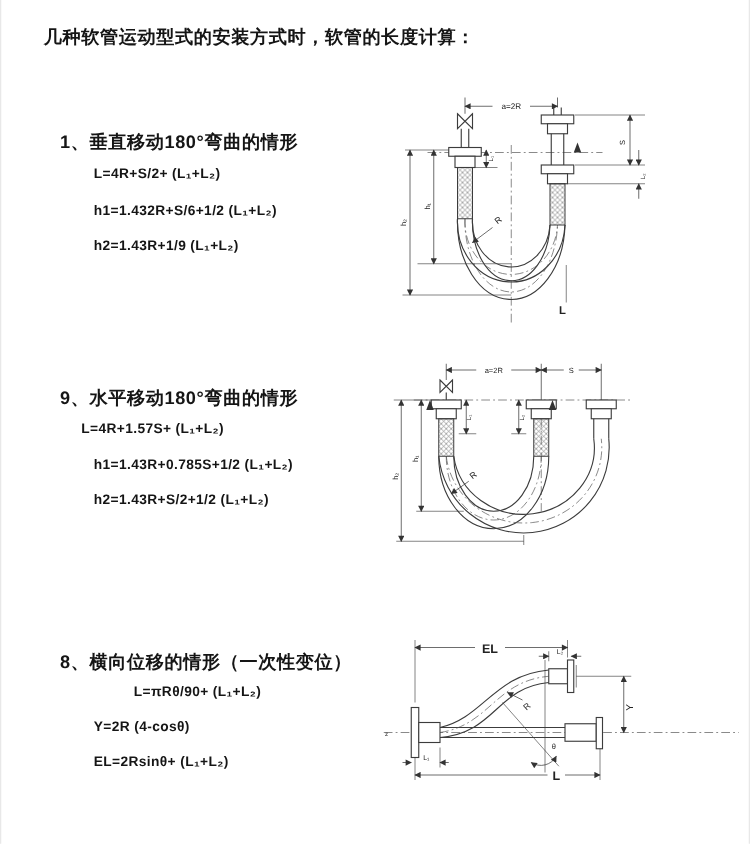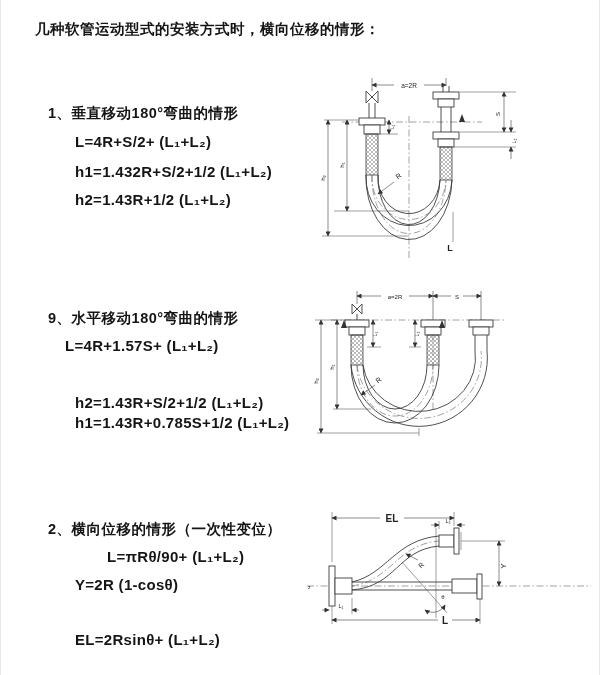--- a/index.html
+++ b/index.html
@@ -4,21 +4,21 @@
 <style>
   html,body{margin:0;padding:0;}
   body{
     width:600px;height:675px;background:#ffffff;position:relative;overflow:hidden;
     font-family:"Liberation Sans","DejaVu Sans",sans-serif;color:#151515;
     border-left:1px solid #e8e8e8;border-right:1px solid #e8e8e8;box-sizing:border-box;
   }
   .abs{position:absolute;white-space:nowrap;}
   .title{font-size:14.5px;font-weight:700;letter-spacing:.5px;}
   .heading{font-size:14.5px;font-weight:700;letter-spacing:.5px;}
-  .formula{font-size:15px;font-weight:600;letter-spacing:.3px;}
+  .formula{font-size:11px;font-weight:600;letter-spacing:.3px;}
   svg{position:absolute;overflow:visible;}
   svg text{font-family:"Liberation Sans","DejaVu Sans",sans-serif;fill:#222;}
   .ln{stroke:#3c3c3c;stroke-width:.9;fill:none;}
   .fit{stroke:#3c3c3c;stroke-width:.9;fill:#fff;}
   .braid{stroke:#3c3c3c;stroke-width:.8;fill:url(#hx);}
   .dim{stroke:#3c3c3c;stroke-width:.6;fill:none;}
   .cl{stroke:#555;stroke-width:.55;fill:none;stroke-dasharray:7 2.5 1.5 2.5;}
   .thin{stroke:#3c3c3c;stroke-width:.5;fill:none;}
   .mask{fill:#fff;stroke:none;}
 </style>
@@ -29,36 +29,36 @@
   <defs>
     <marker id="arr" viewBox="0 0 10 10" refX="9" refY="5" markerWidth="7" markerHeight="5" orient="auto-start-reverse" markerUnits="userSpaceOnUse">
       <path d="M0,0 L10,5 L0,10 z" fill="#333"></path>
     </marker>
     <pattern id="hx" patternUnits="userSpaceOnUse" width="4" height="4">
       <path d="M0,0 l4,4 M4,0 l-4,4" stroke="#777" stroke-width="0.5"></path>
     </pattern>
   </defs>
 </svg>
 
-<div class="abs title" style="left:34px;top:20px;">几种软管运动型式的安装方式时，横向位移的情形：</div>
+<div class="abs title" style="left:34px;top:20px;">几种软管运动型式的安装方式时，软管的长度计算：</div>
 
 <div class="abs heading" style="left:47px;top:104px;">1、垂直移动180°弯曲的情形</div>
 <div class="abs formula" style="left:74px;top:133px;">L=4R+S/2+ (L₁+L₂)</div>
-<div class="abs formula" style="left:74px;top:163px;">h1=1.432R+S/2+1/2 (L₁+L₂)</div>
-<div class="abs formula" style="left:74px;top:191px;">h2=1.43R+1/2 (L₁+L₂)</div>
+<div class="abs formula" style="left:74px;top:163px;">h1=1.432R+S/6+1/2 (L₁+L₂)</div>
+<div class="abs formula" style="left:74px;top:191px;">h2=1.43R+1/9 (L₁+L₂)</div>
 
 <div class="abs heading" style="left:47px;top:309px;">9、水平移动180°弯曲的情形</div>
 <div class="abs formula" style="left:64px;top:337px;">L=4R+1.57S+ (L₁+L₂)</div>
-<div class="abs formula" style="left:74px;top:366px;margin-top:48px;">h1=1.43R+0.785S+1/2 (L₁+L₂)</div>
+<div class="abs formula" style="left:74px;top:366px;">h1=1.43R+0.785S+1/2 (L₁+L₂)</div>
 <div class="abs formula" style="left:74px;top:394px;text-align:center;">h2=1.43R+S/2+1/2 (L₁+L₂)</div>
 
-<div class="abs heading" style="left:47px;top:520px;">2、横向位移的情形（一次性变位）</div>
+<div class="abs heading" style="left:47px;top:520px;">8、横向位移的情形（一次性变位）</div>
 <div class="abs formula" style="left:74px;top:548px;margin-left:32px;">L=πRθ/90+ (L₁+L₂)</div>
-<div class="abs formula" style="left:74px;top:576px;">Y=2R (1-cosθ)</div>
-<div class="abs formula" style="left:74px;top:604px;margin-top:27px;">EL=2Rsinθ+ (L₁+L₂)</div>
+<div class="abs formula" style="left:74px;top:576px;">Y=2R (4-cosθ)</div>
+<div class="abs formula" style="left:74px;top:604px;">EL=2Rsinθ+ (L₁+L₂)</div>
 
 <svg style="left:313px;top:70px;" width="240" height="195" viewBox="0 0 240 195">
 
   <g>
     <line class="cl" x1="28" y1="52" x2="168" y2="52"></line>
     <line class="cl" x1="95" y1="46" x2="95" y2="190"></line>
   </g>
 
   <g>
     <path class="ln" d="M52,105 A43,48 0 0 0 138,110"></path>

